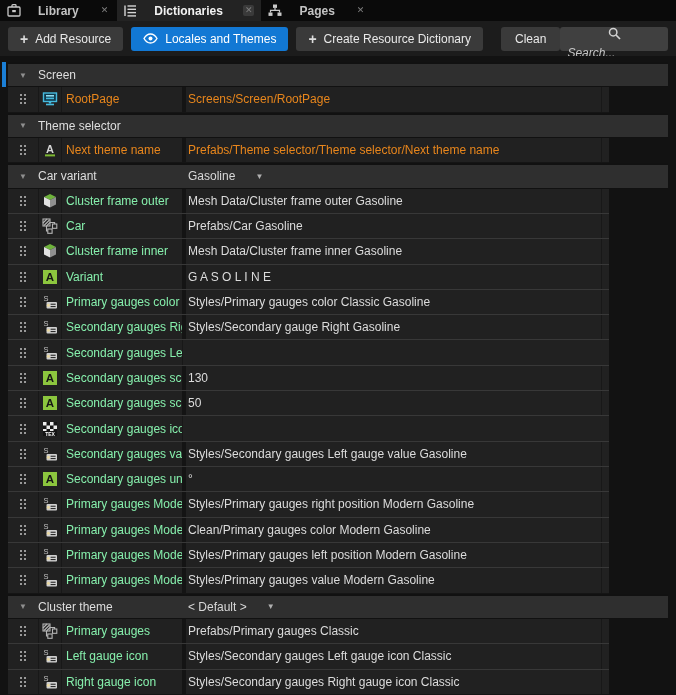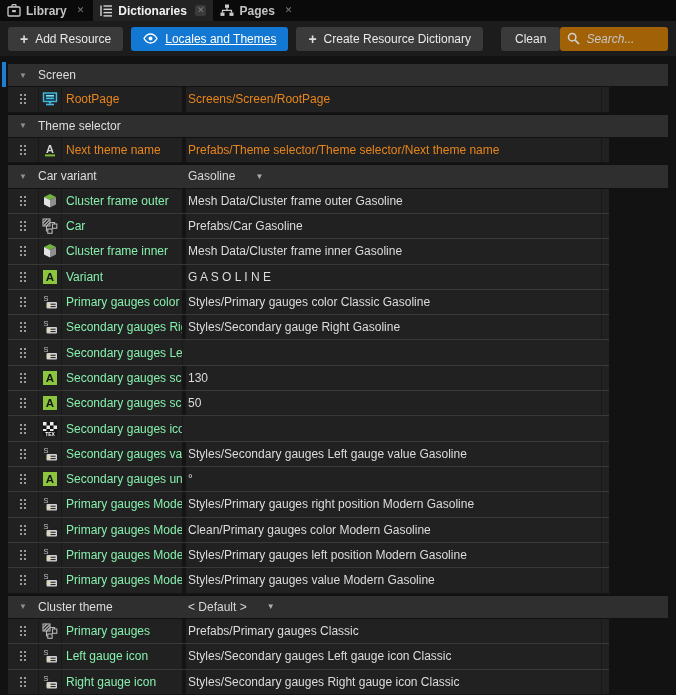--- a/index.html
+++ b/index.html
@@ -1,35 +1,35 @@
 <!DOCTYPE html>
 <html><head>
 <meta charset="utf-8">
 <style>
   * { margin:0; padding:0; box-sizing:border-box; }
   html,body { width:676px; height:695px; overflow:hidden; }
   body { background:#0d0d0d; font-family:"Liberation Sans", sans-serif; font-size:12px; color:#e4e4e4; }
 
   
   .tabbar { height:21px; background:#0a0a0a; display:flex; align-items:stretch; }
-  .tab { display:flex; align-items:center; gap:5px; padding:0 7px; color:#c3c3c3; cursor:default; }
+  .tab { display:flex; align-items:center; gap:17px; padding:0 7px; color:#c3c3c3; cursor:default; }
   .tab.active { background:#232323; color:#f2f2f2; }
   .tab .tlabel { font-weight:600; font-size:12px; white-space:nowrap; }
   .tab .close { color:#7e7e7e; font-size:9px; margin-left:3px; line-height:1; padding:1px 2px; }
   .tab.active .close { background:#3a3a3a; border-radius:2px; }
   .tabicon { display:flex; align-items:center; }
 
   
   .toolbar { height:35px; background:#1c1c1c; display:flex; align-items:center; padding:0 8px; }
   .btn { background:#3a3a3a; border-radius:3px; height:24px; padding:0 12px; display:flex; align-items:center; gap:7px; color:#e9e9e9; white-space:nowrap; cursor:default; }
   .btn .plus { font-size:14px; font-weight:bold; color:#dcdcdc; line-height:1; }
-  .btn.primary { background:#1278d4; color:#ffffff; margin-left:8px;text-decoration:underline; }
+  .btn.primary { background:#1278d4; color:#ffffff; margin-left:8px; }
   .btn.create { margin-left:8px; }
   .btn.clean { margin-left:18px; padding:0 14px; }
-  .search { margin-left:auto; background:#a16207; border-radius:3px; height:24px; width:120px; display:flex; align-items:center; padding:0 7px; gap:6px; }
+  .search { margin-left:auto; background:#404040; border-radius:3px; height:24px; width:120px; display:flex; align-items:center; padding:0 7px; gap:6px;flex-direction:column; }
   .search input { background:transparent; border:0; outline:0; color:#dddddd; width:100%; font-family:"Liberation Sans",sans-serif; font-size:12px; }
   .search input::placeholder { color:#c6c6c6; font-style:italic; }
 
   
   .tree { position:relative; height:639px; background:#121212; padding:6px 8px 0 8px; overflow:hidden; }
   .accent { position:absolute; left:2px; top:6px; width:4px; height:25px; background:#1b7fd6; }
 
   .theader { width:660px; height:25.32px; background:#2f2f2f; display:flex; align-items:center;
              border-top:2px solid #111111; border-bottom:1px solid #111111; }
   .theader .hleft { width:174px; display:flex; align-items:center; flex:none; }

